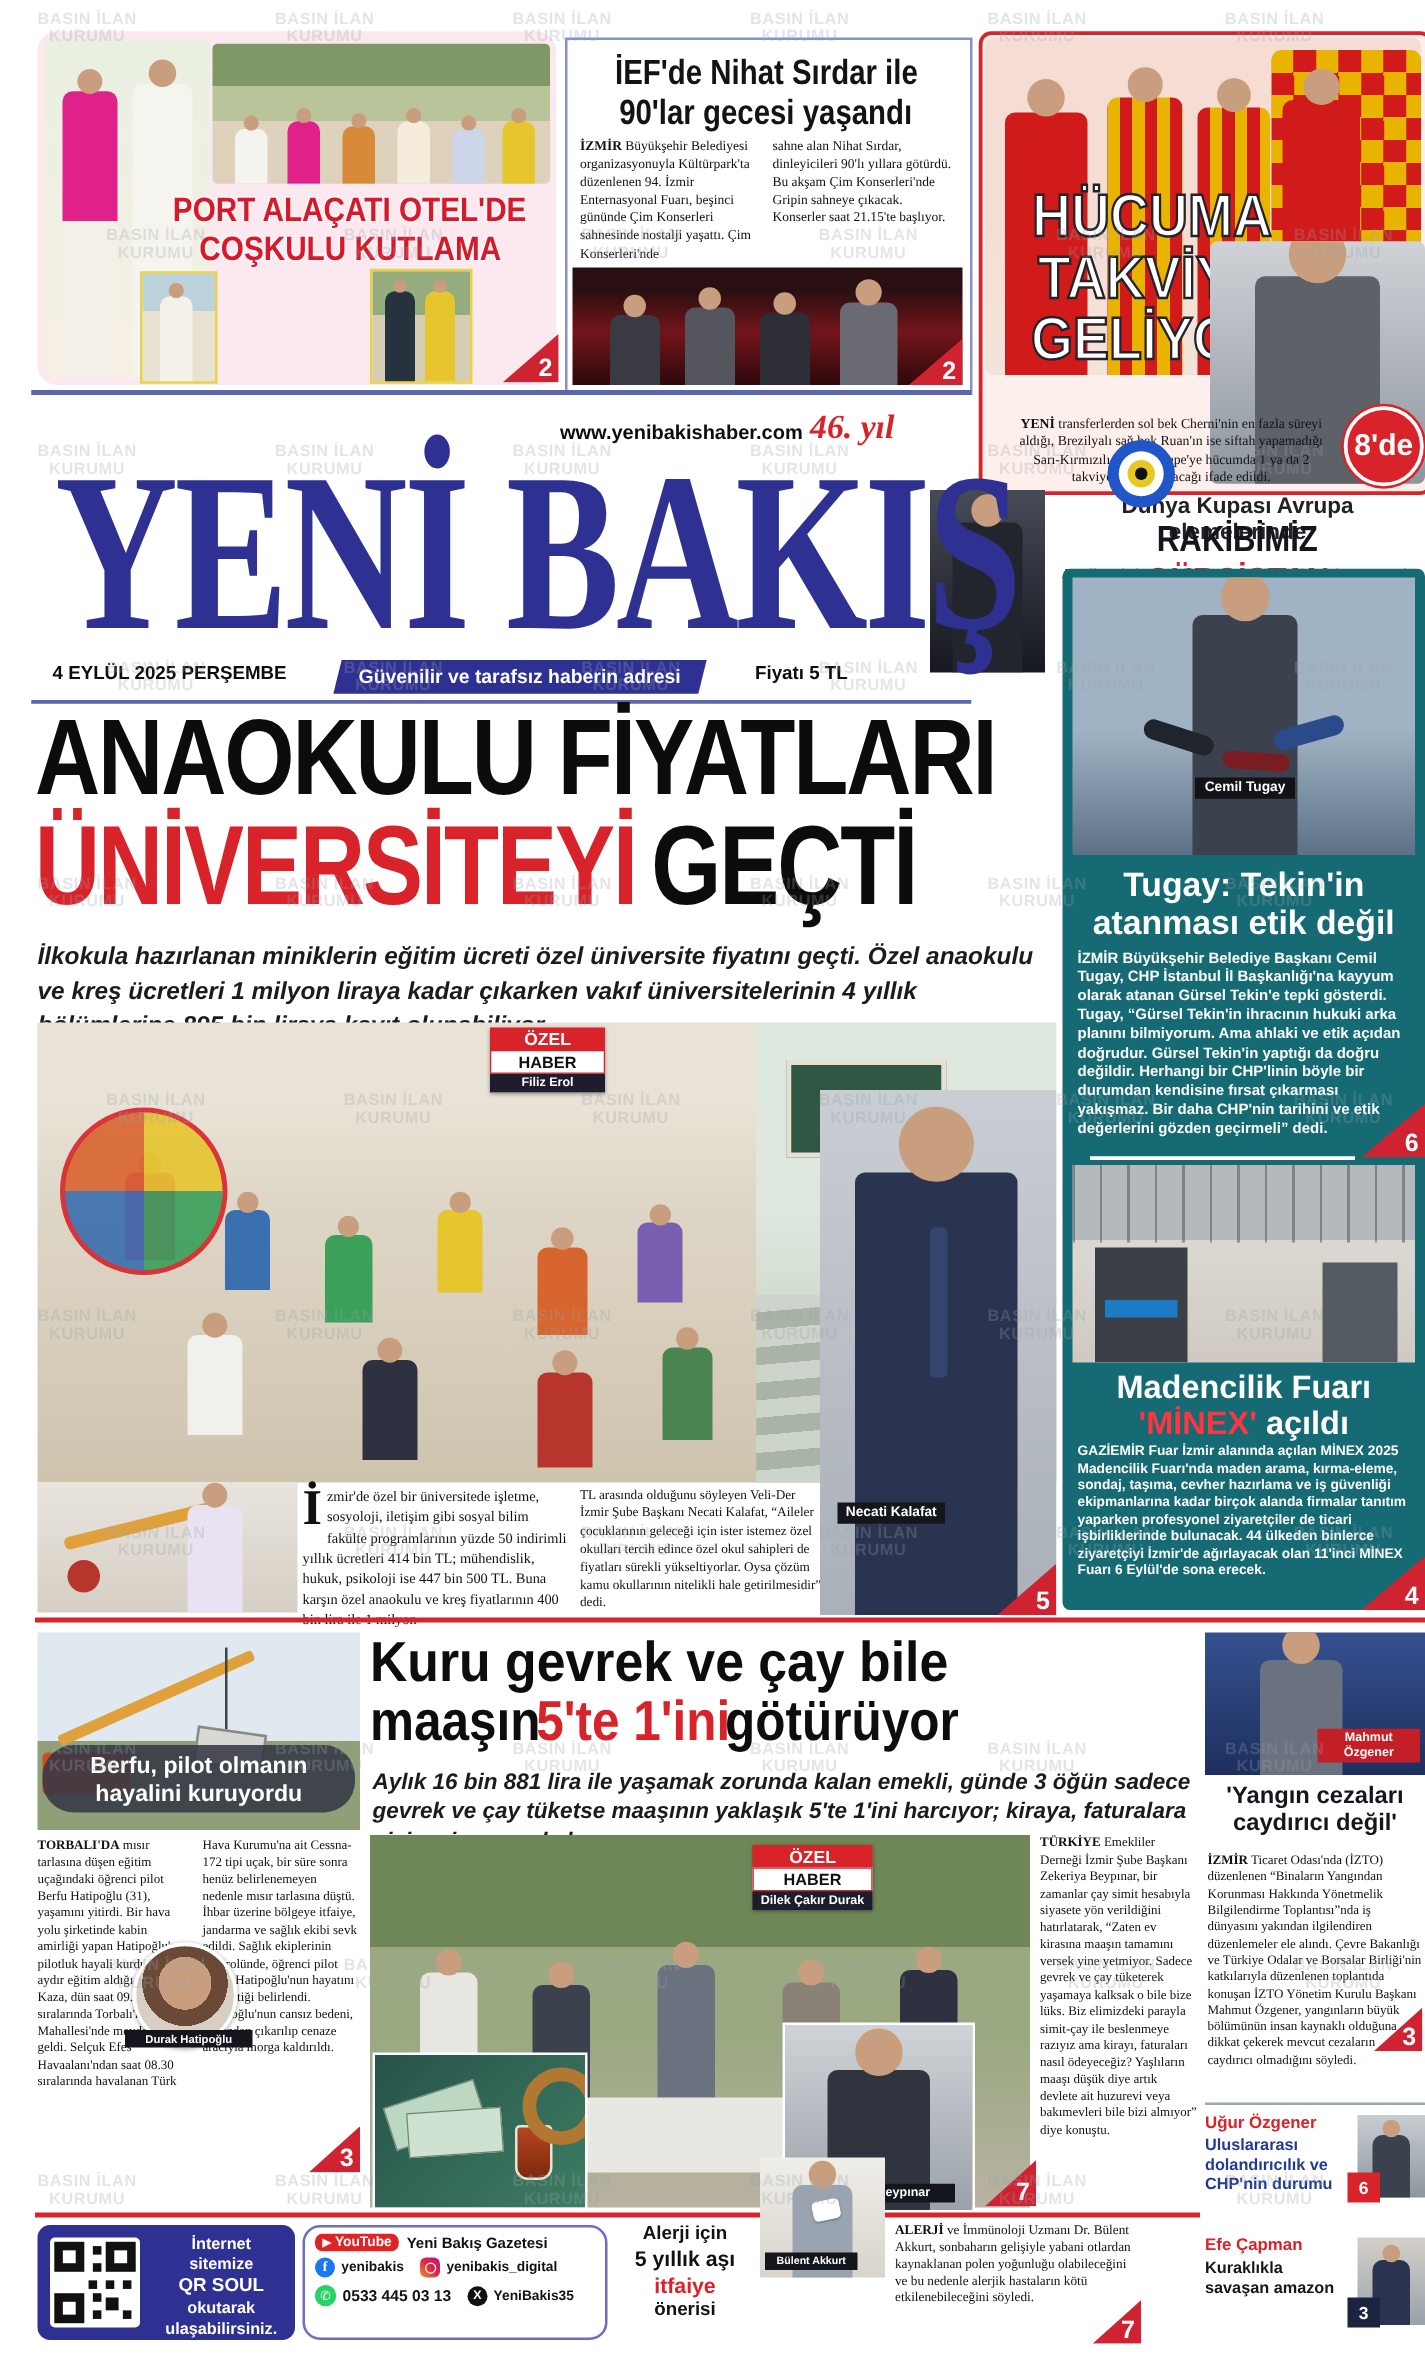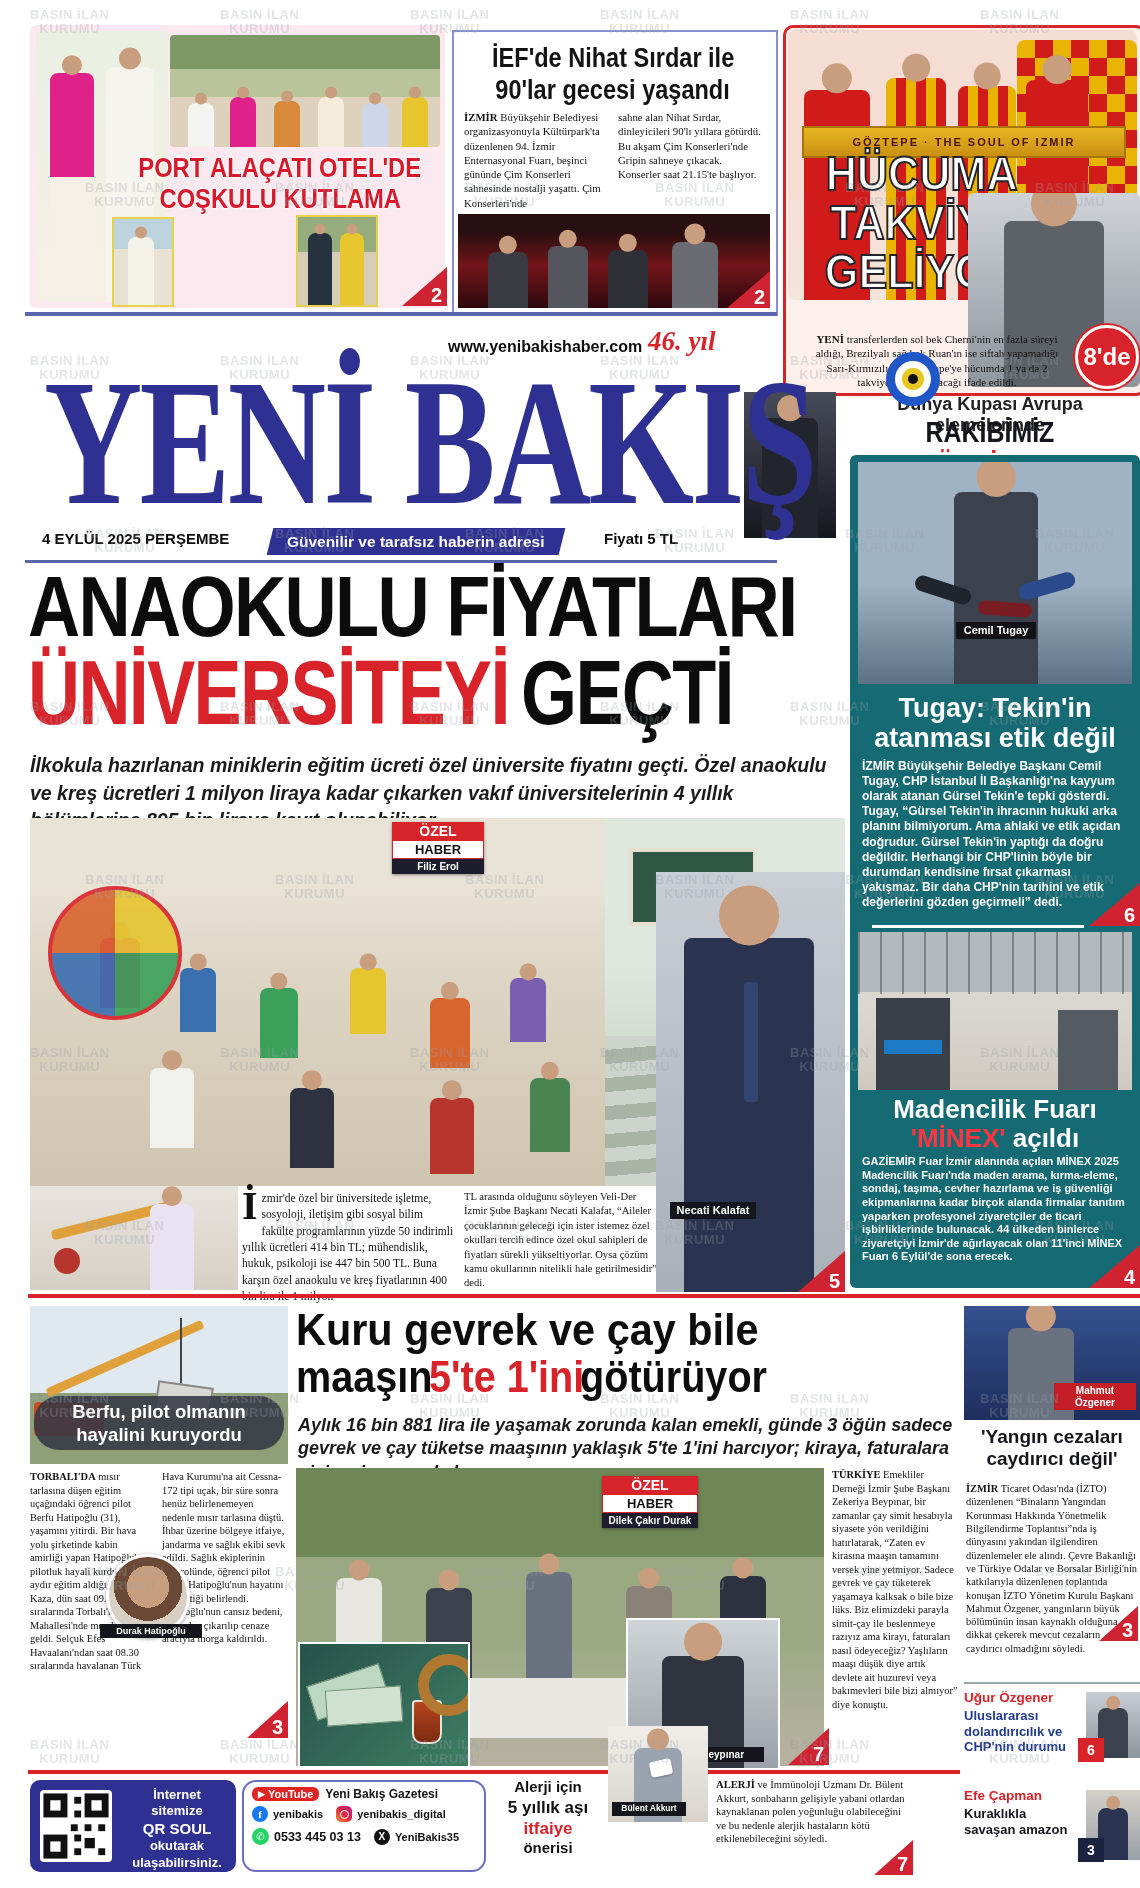--- a/index.html
+++ b/index.html
@@ -301,21 +301,21 @@
       <div class="wm" style="left: 790px; top: 1738px;">
         <div>BASIN İLAN</div>
         <div>KURUMU</div>
       </div>
       <div class="wm" style="left: 980px; top: 1738px;">
         <div>BASIN İLAN</div>
         <div>KURUMU</div>
       </div>
     </div>
 
-  <div class="abs" style="left:30px;top:25px;width:415px;height:283px;background:#fbe9ef;border-radius:6px;">
+  <div class="abs" style="left:30px;top:25px;width:415px;height:283px;background:#fbe9ef;border-radius:16px;">
     <div class="ph" style="left:140px;top:10px;width:270px;height:112px;background:linear-gradient(180deg,#7f9966 0 30%,#b9c49b 30% 55%,#ded2bd 55% 100%);border-radius:4px;">
       <div class="fig" style="--c:0;left:18px;bottom:0;width:26px;height:44px;background:#f3f3f0;"></div>
       <div class="fig" style="left:60px;bottom:0;width:26px;height:50px;background:#e0218a;"></div>
       <div class="fig" style="left:104px;bottom:0;width:26px;height:46px;background:#d8893a;"></div>
       <div class="fig" style="left:148px;bottom:0;width:26px;height:50px;background:#f5ecdc;"></div>
       <div class="fig" style="left:192px;bottom:0;width:26px;height:44px;background:#cdd6e8;"></div>
       <div class="fig" style="left:232px;bottom:0;width:26px;height:50px;background:#e6c52e;"></div>
     </div>
     <div class="ph" style="left:6px;top:6px;width:132px;height:271px;background:linear-gradient(180deg,#e9f0e1,#f7efe5);border-radius:4px;">
       <div class="fig" style="left:14px;top:42px;width:44px;height:230px;background:linear-gradient(180deg,#e0218a 0 45%,#f4f0e7 45% 100%);"></div>
@@ -360,23 +360,20 @@
     </div>
   </div>
 
   <div class="abs" style="left:783px;top:25px;width:357px;height:365px;background:#fdf0ec;border:3px solid #d8232a;border-radius:10px;">
     <div class="ph" style="left:2px;top:2px;width:349px;height:270px;border-radius:7px;background:linear-gradient(180deg,#f6ddd4 0 55%,#f3e4da);">
       <div class="abs" style="right:0;top:10px;width:120px;height:200px;background:repeating-conic-gradient(#d11a1a 0% 25%,#e8b400 0% 50%) 0 0/36px 36px;border-radius:8px;"></div>
       <div class="fig" style="left:16px;top:60px;width:66px;height:210px;background:#d11a1a;"></div>
       <div class="fig" style="left:98px;top:48px;width:60px;height:222px;background:repeating-linear-gradient(90deg,#e8b400 0 10px,#d11a1a 10px 20px);"></div>
       <div class="fig" style="left:170px;top:56px;width:58px;height:214px;background:repeating-linear-gradient(90deg,#d11a1a 0 10px,#e8b400 10px 20px);"></div>
       <div class="fig" style="left:238px;top:50px;width:62px;height:220px;background:#d11a1a;"></div>
-      <div class="scarf" style="left:14px;top:96px;width:320px;height:28px;">
-        <span>GÖZTEPE · THE SOUL OF IZMIR</span>
-      </div>
     </div>
     <div class="abs" style="left:6px;top:122px;width:260px;text-align:center;line-height:1.02;">
       <span class="cond ctr out" style="font-size:48px;transform:scaleX(.9);">HÜCUMA</span><br>
       <span class="cond ctr out" style="font-size:48px;transform:scaleX(.9);">TAKVİYE</span><br>
       <span class="cond ctr out" style="font-size:48px;transform:scaleX(.9);">GELİYOR</span>
     </div>
     <div class="ph" style="right:3px;top:165px;width:172px;height:194px;background:linear-gradient(180deg,#cfd3d8,#8e959d);border-radius:6px;">
       <div class="fig" style="left:36px;top:28px;width:100px;height:170px;background:#5d6168;"></div>
     </div>
     <p class="ser abs" style="left:10px;top:288px;width:250px;margin:16px;font-size:11px;line-height:1.3;text-align:center;">

